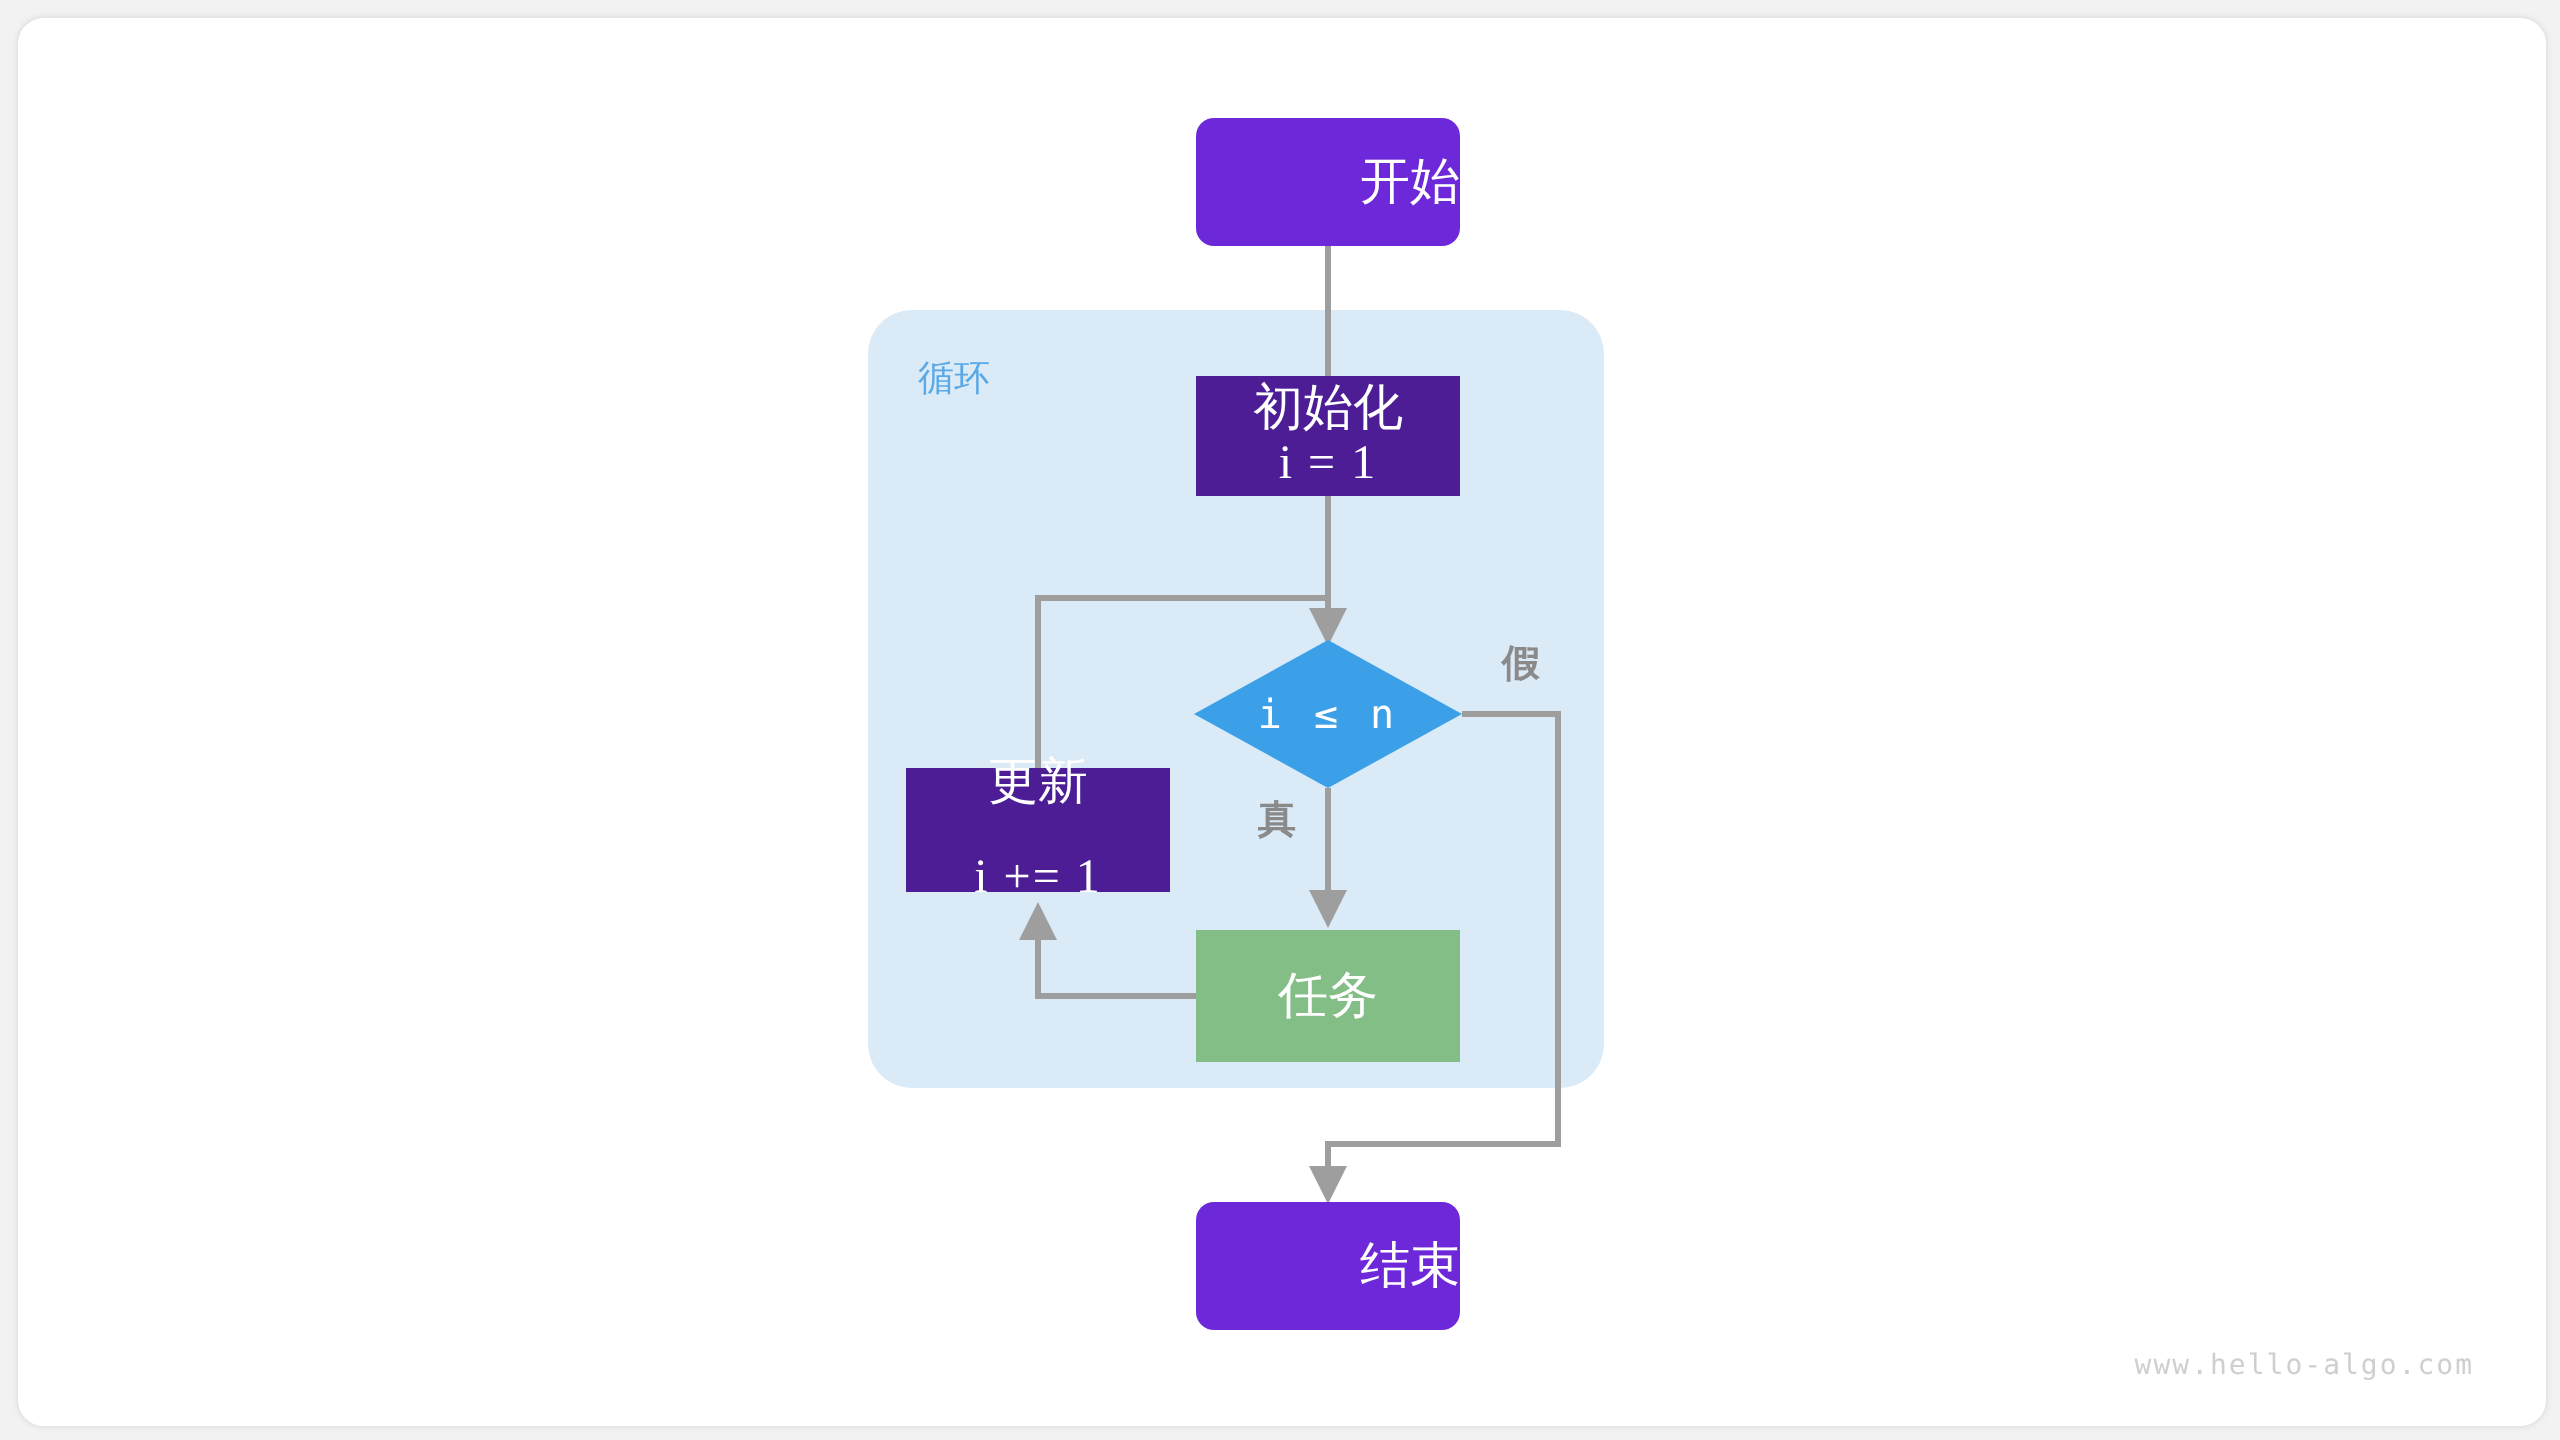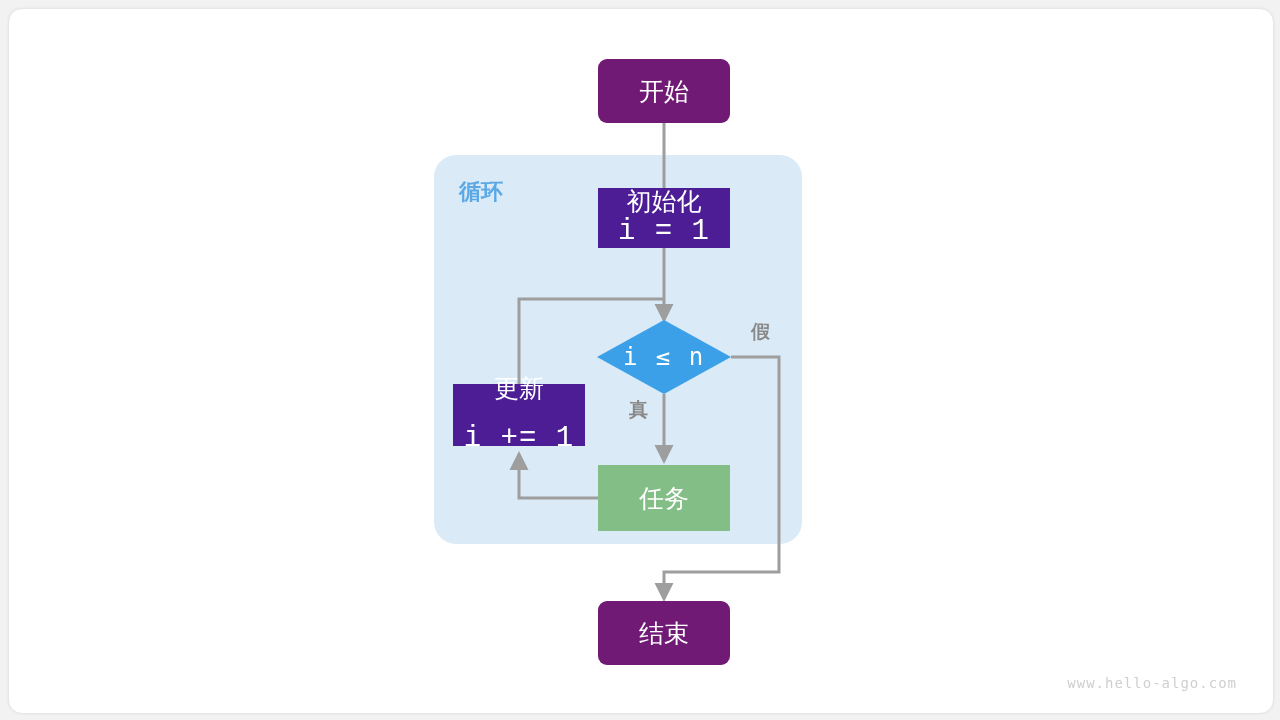--- a/index.html
+++ b/index.html
@@ -47,52 +47,53 @@
     color: #ffffff;
     text-align: center;
     line-height: 1.12;
     box-sizing: border-box;
   }
   .node .l1 {
     font-family: "Liberation Sans", sans-serif;
     font-size: 25px;
   }
   .node .l2 {
-    font-family: Liberation Mono, monospace;
-    font-size: 29px;
+    font-family: Liberation Serif, serif;
+    font-size: 24px;
     letter-spacing: 1px;
     margin-top: 1px;
   }
   .terminal {
-    background: #701a75;
+    background: #6d28d9;
     border-radius: 9px;
+    align-items: flex-end;
   }
   .process {
     background: #4c1d95;
   }
   .task {
     background: #83be86;
   }
   .decision-label {
     position: absolute;
     display: flex;
     align-items: center;
     justify-content: center;
     color: #ffffff;
     font-family: "DejaVu Sans Mono", monospace;
-    font-size: 24px;
+    font-size: 20px;
     letter-spacing: 2px;
     pointer-events: none;
   }
   .loop-title {
     position: absolute;
     color: #5aa9e6;
     font-family: "Liberation Sans", sans-serif;
-    font-size: 22px;
-    font-weight: bold;
+    font-size: 18px;
+    font-weight: normal;
   }
   .edge-label {
     position: absolute;
     color: #8a8a8a;
     font-family: "Liberation Sans", sans-serif;
     font-size: 19px;
     font-weight: bold;
   }
   .watermark {
     position: absolute;

